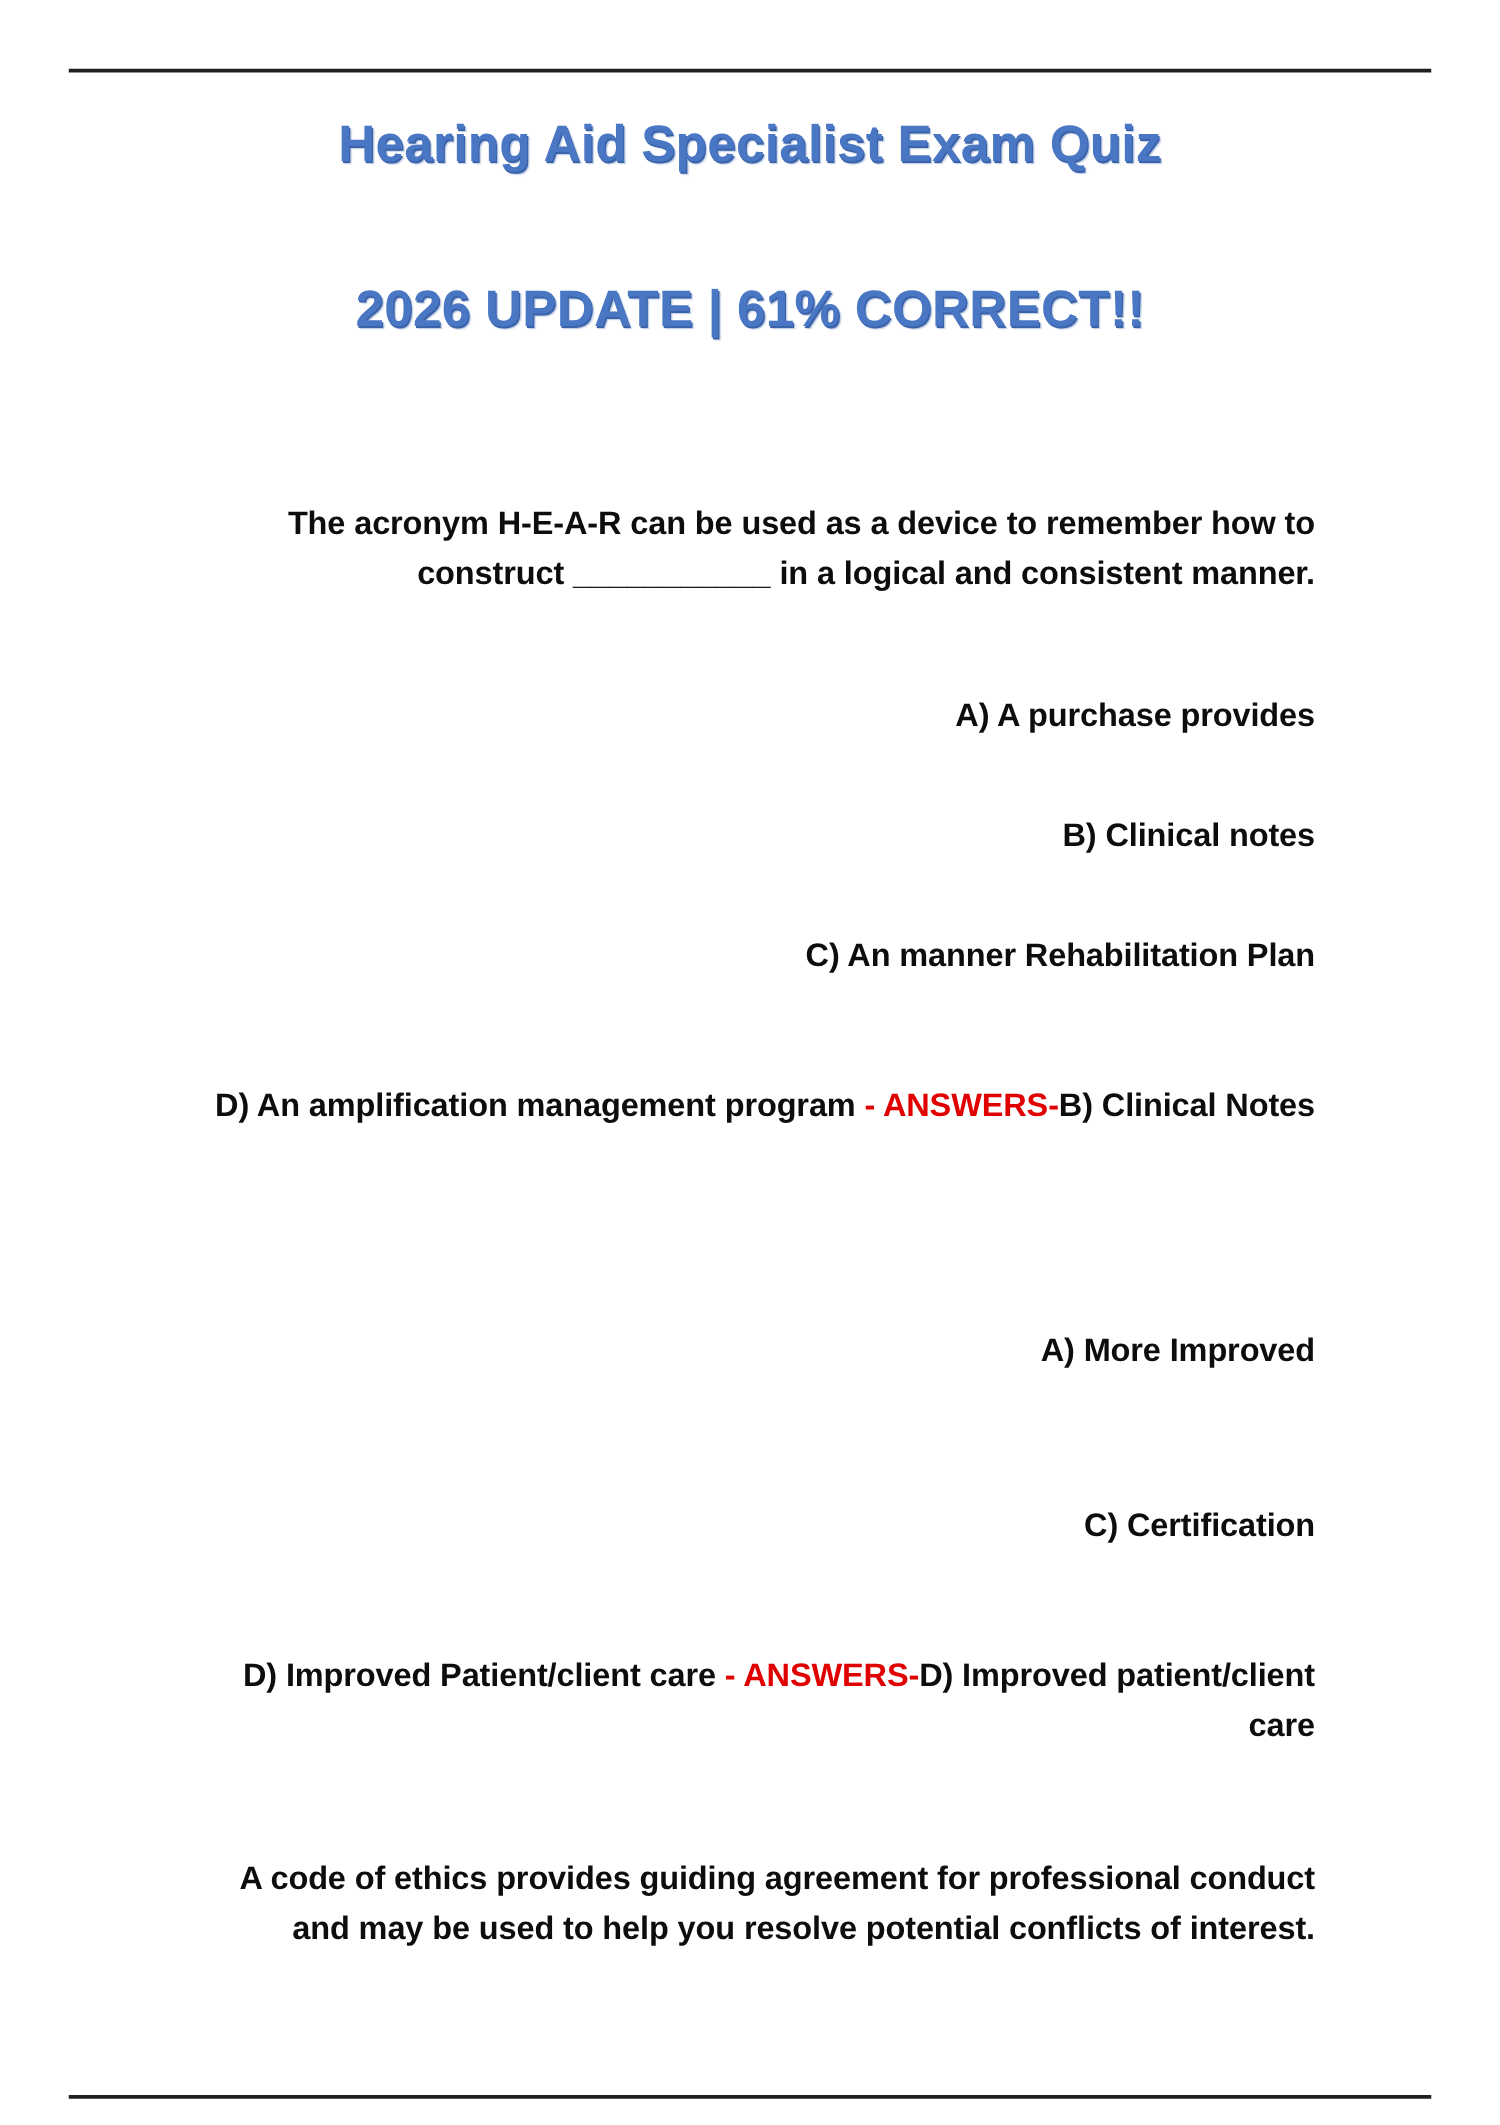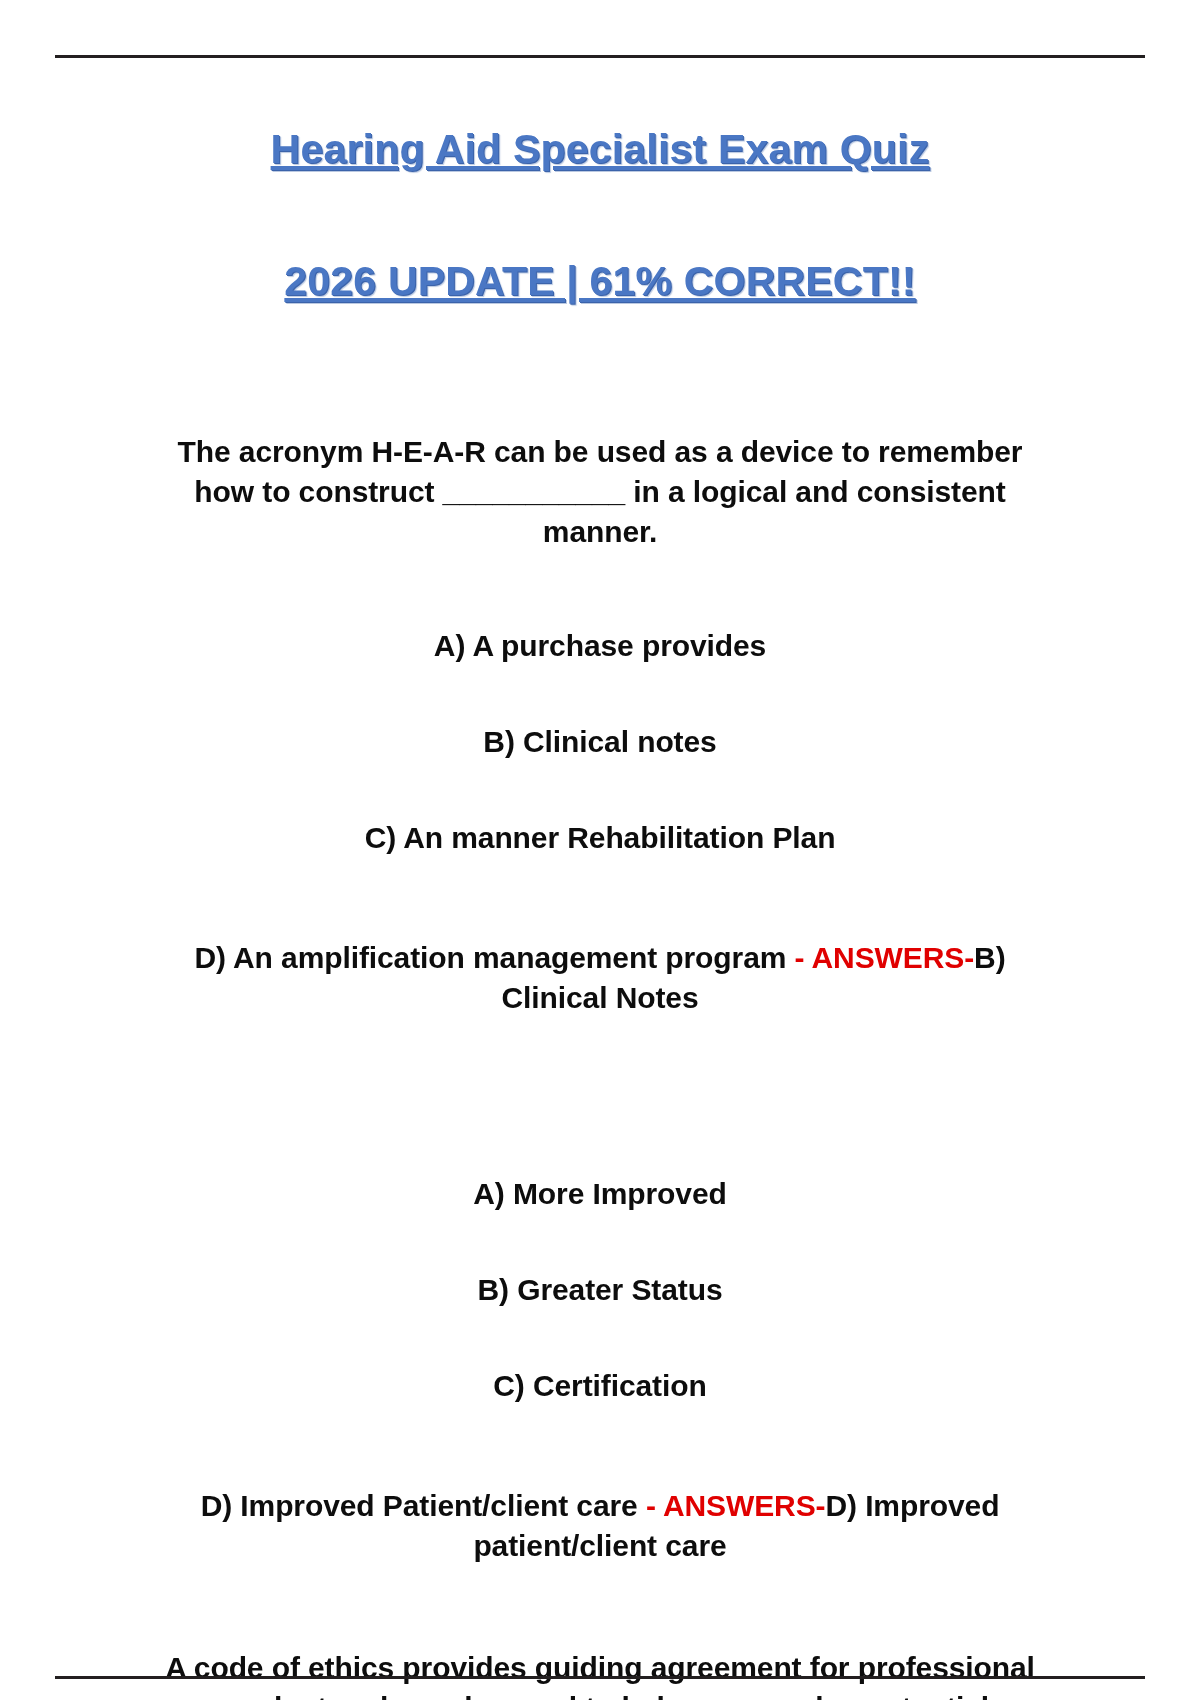--- a/index.html
+++ b/index.html
@@ -35,47 +35,46 @@
 
   .content {
     position: absolute;
     left: 0;
     top: 0;
     width: 1200px;
   }
 
   .doc-title {
     margin: 0;
-    padding: 116px 150px 0 150px;
+    padding: 82px 150px 0 150px;
     text-align: center;
     font-family: "Liberation Sans", sans-serif;
     font-size: 41px;
     font-weight: bold;
     line-height: 66px;
     letter-spacing: 0.2px;
     color: #4a77c4;
     text-shadow: 1px 1px 0 #3b63aa, 2px 2px 1px rgba(59,99,170,0.35);
-    text-decoration: underline;
   }
 
   .body-block {
     padding: 0 148px 0 148px;
   }
 
   .q-text,
   .opt,
   .statement {
     font-family: "Liberation Sans", sans-serif;
-    font-size: 30px;
+    font-size: 26px;
     font-weight: bold;
     color: #0d0d0d;
     line-height: 40px;
     letter-spacing: -0.1px;
     margin: 0;
-    text-align: center;
+    text-align: right;
   }
 
   .spacer-xl { height: 118px; }
   .spacer-md { height: 44px; }
   .spacer-q  { height: 74px; }
   .spacer-sec { height: 82px; }
 
   .opt { margin-bottom: 12px; }
   .opt:last-child { margin-bottom: 0; margin-top: 24px; }
 
@@ -118,21 +117,20 @@
       </div>
 
       <div class="spacer-sec"></div>
 
       <div>
 
         <div class="spacer-q"></div>
 
         <p class="opt">A) More Improved</p>
         <div class="spacer-md"></div>
-        <p class="opt">B) Greater Status</p>
         <div class="spacer-md"></div>
         <p class="opt">C) Certification</p>
         <div class="spacer-md"></div>
         <p class="opt"><span>D) Improved Patient/client care </span><span class="answer-tag">- ANSWERS-</span><span>D) Improved patient/client care</span></p>
       </div>
 
       <div class="spacer-sec"></div>
 
       <p class="statement">A code of ethics provides guiding agreement for professional conduct and may be used to help you resolve potential conflicts of interest.</p>
 

